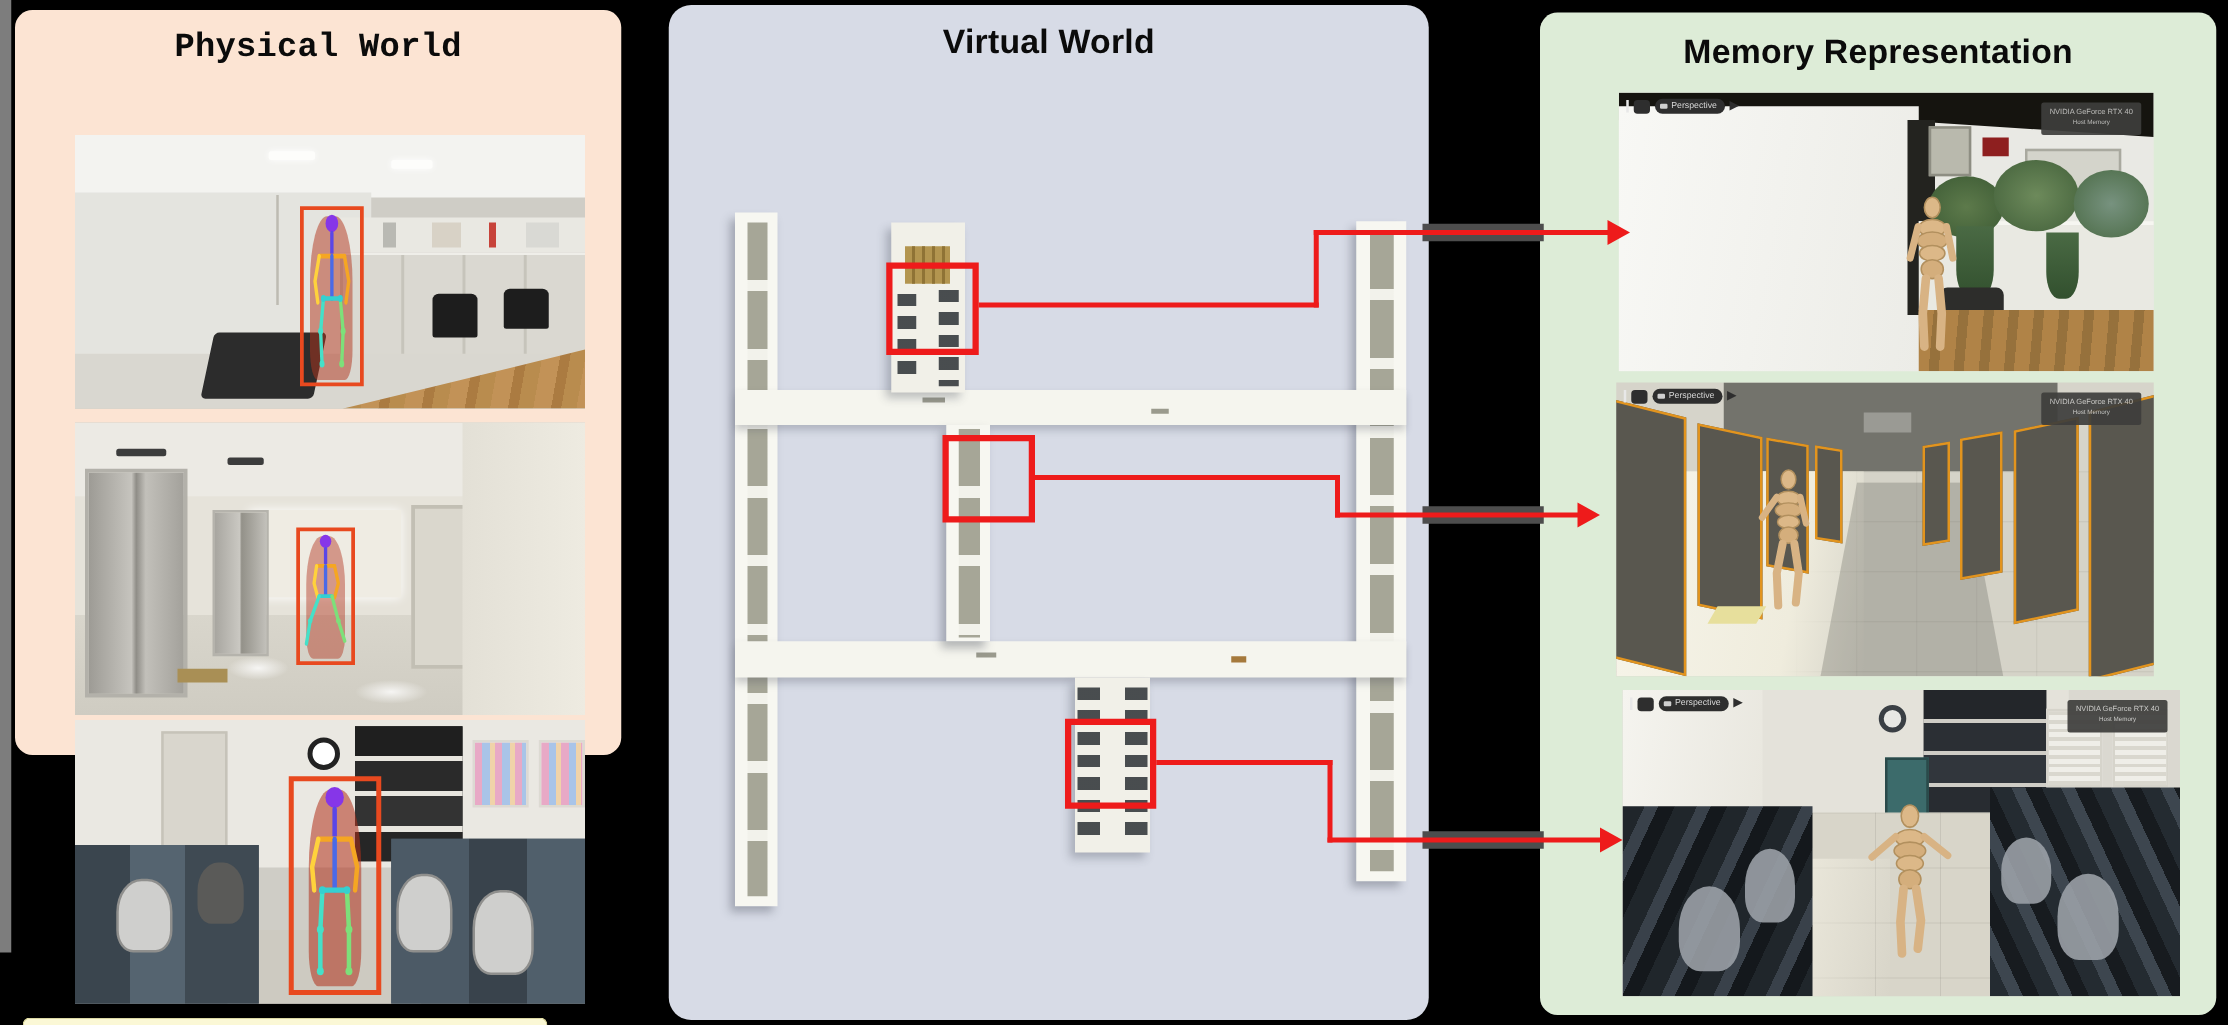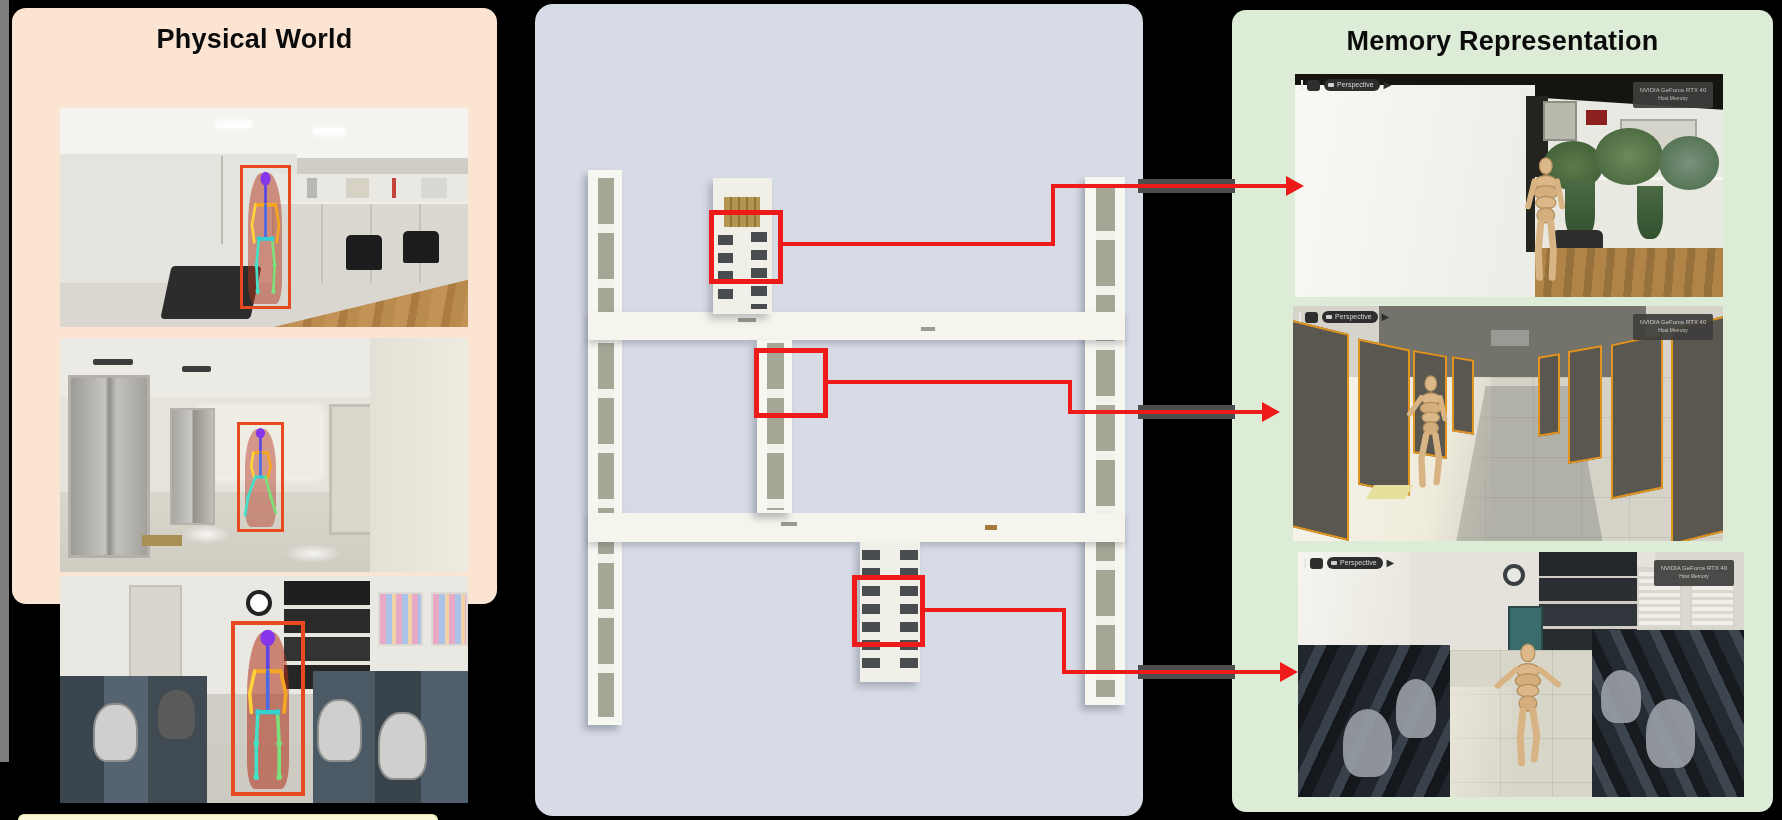--- a/index.html
+++ b/index.html
@@ -3,21 +3,21 @@
 <meta charset="utf-8">
 <style>
   * { margin:0; padding:0; box-sizing:border-box; }
   html,body { width:1782px; height:820px; background:#000; overflow:hidden;
               font-family:"Liberation Sans", sans-serif; }
   .stage { position:relative; width:1782px; height:820px; background:#000; }
 
   
   .panel { position:absolute; border-radius:14px; }
   .panel h1 { text-align:center; font-size:27px; font-weight:bold; color:#0b0b0b; letter-spacing:.2px; }
-  .panel-physical { left:12px; top:8px; width:485px; height:596px; background:#fce4d3; }
+  .panel-physical { left:12px; top:8px; width:485px; height:596px; background:#fce4d3;font-family:Liberation Mono, monospace; }
   .panel-physical h1 { margin-top:16px; }
   .panel-virtual  { left:535px; top:4px; width:608px; height:812px; background:#d7dbe6; border-radius:18px; }
   .panel-virtual h1 { margin-top:14px; }
   .panel-digital  { left:1232px; top:10px; width:541px; height:802px; background:#ddecd7; }
   .panel-digital h1 { margin-top:16px; }
 
   .edge-strip { position:absolute; left:0; top:0; width:9px; height:762px; background:#7d7d7d; }
   .bottom-strip { position:absolute; left:18px; top:814px; width:420px; height:6px;
                   background:#fbf8d6; border:1px solid #e6e2a6; border-bottom:none;
                   border-radius:8px 8px 0 0; }
@@ -284,20 +284,21 @@
           <circle cx="13" cy="64" r="1.7" fill="#45e0c8" stroke="none"></circle>
             <circle cx="27" cy="64" r="1.7" fill="#7de07a" stroke="none"></circle>
           <circle cx="13" cy="82" r="1.7" fill="#45e0c8" stroke="none"></circle>
             <circle cx="27" cy="82" r="1.7" fill="#7de07a" stroke="none"></circle>
         </svg>
       </div>
     </div>
   </section>
 
   <section class="panel panel-virtual">
+    <h1>Virtual World</h1>
 
     <div class="plan-el wall" style="left:53px;top:166px;width:34px;height:555px;">
         <div class="core"></div>
       </div>
     <div class="plan-el wall" style="left:550px;top:173px;width:40px;height:528px;">
         <div class="core"></div>
       </div>
     <div class="plan-el corridor" style="left:53px;top:308px;width:537px;height:28px;">
       <div class="mark" style="left:28%;top:20%;width:18px;height:4px;"></div>
       <div class="mark" style="left:62%;top:55%;width:14px;height:4px;"></div>

